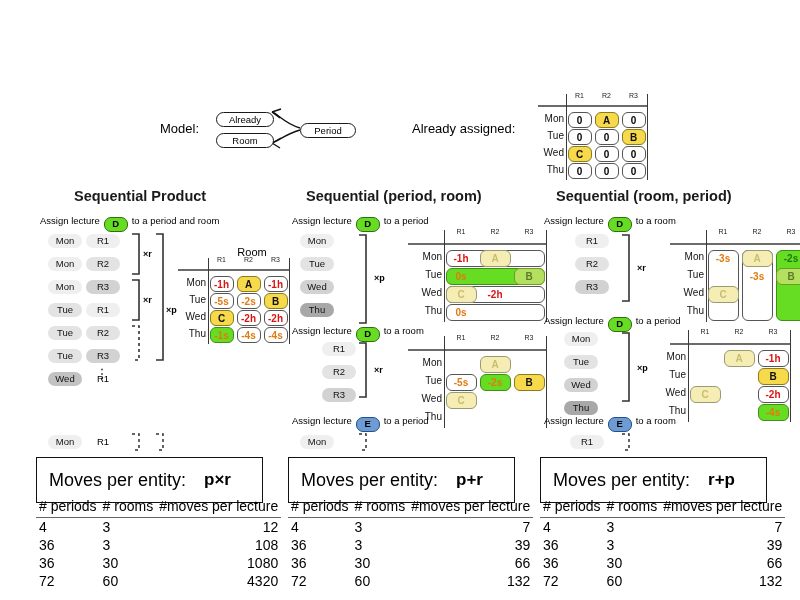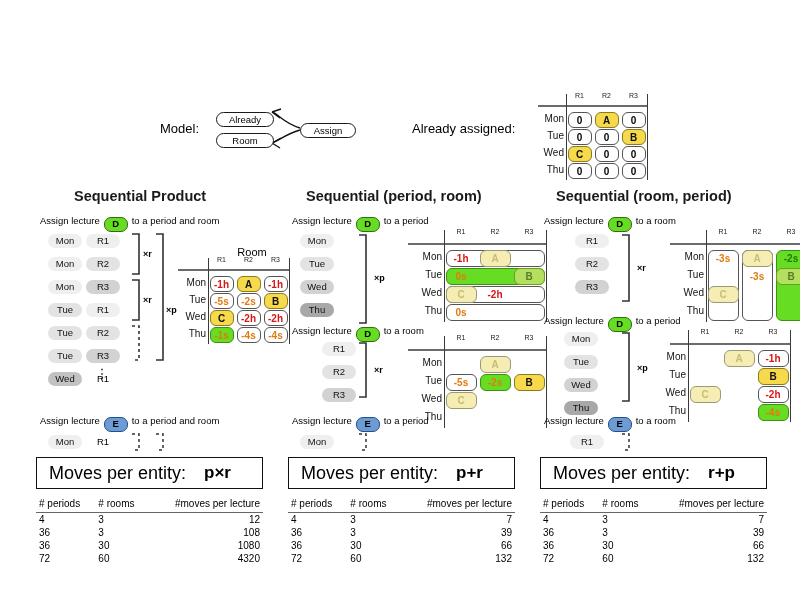--- a/index.html
+++ b/index.html
@@ -80,26 +80,26 @@
   .sh4{background:#c2c2c2;}
   .sh5{background:#a8a8a8;}
   .plainlbl{position:absolute;font-size:9.5px;text-align:center;width:34px;height:14px;line-height:14px;}
 
   .mul{position:absolute;font-size:9px;font-weight:700;}
   .dots{position:absolute;font-size:13px;line-height:4px;letter-spacing:0;text-align:center;}
 
   
   .movesbox{
     position:absolute;border:1.4px solid #111;background:#fff;box-sizing:border-box;
-    height:32px;display:flex;align-items:center;
+    height:46px;display:flex;align-items:center;
   }
   .movesbox .mtxt{font-size:18px;margin-left:12px;}
   .movesbox .mform{font-size:17px;font-weight:700;margin-left:18px;}
 
-  table.stats{position:absolute;border-collapse:collapse;font-size:10px;}
+  table.stats{position:absolute;border-collapse:collapse;font-size:14px;}
   table.stats th{
     font-weight:400;text-align:left;padding:1px 3px 3px 3px;
     border-bottom:1.3px solid #666;white-space:nowrap;
   }
   table.stats td{padding:1px 3px;}
   table.stats td.num{text-align:right;}
   table.stats th.num{text-align:right;}
 </style>
 </head>
 <body>
@@ -109,21 +109,21 @@
 
   <div class="model-label">Model:</div>
   <svg class="model-svg" width="230" height="80">
     <path d="M150 28 C 135 24, 128 14, 122 12" stroke="#111" stroke-width="1.4" fill="none"></path>
     <path d="M150 30 C 136 34, 128 41, 122 43" stroke="#111" stroke-width="1.4" fill="none"></path>
     <path d="M122 12 l 9 -3 M122 12 l 8 6" stroke="#111" stroke-width="1.4" fill="none"></path>
     <path d="M122 43 l 9 -5 M122 43 l 8 5" stroke="#111" stroke-width="1.4" fill="none"></path>
   </svg>
   <div class="node n-period">Already</div>
   <div class="node n-room">Room</div>
-  <div class="node n-lecture">Assign</div>
+  <div class="node n-lecture">Period</div>
 
   <div class="assigned-label">Already assigned:</div>
   <div class="grid" id="grid-assigned" style="left:538px;top:92px;">
       <div class="colhdr" style="left: 28.5px; top: 0px;">R1</div>
       <div class="colhdr" style="left: 55.5px; top: 0px;">R2</div>
       <div class="colhdr" style="left: 82.5px; top: 0px;">R3</div>
       <div class="hline" style="left: 0px; top: 13px; width: 109px;"></div>
       <div class="vline" style="left: 28px; top: 2px; height: 86px;"></div>
       <div class="vline" style="left: 109px; top: 2px; height: 86px;"></div>
       <div class="rowhdr" style="left: 0px; top: 21px;">Mon</div>
@@ -197,23 +197,20 @@
       <div class="cell c-plain t-orange" style="left: 58.5px; top: 37px; width: 24px; height: 16px;">-2s</div>
       <div class="cell c-yellow t-dark" style="left: 85.5px; top: 37px; width: 24px; height: 16px;">B</div>
       <div class="cell c-yellow t-dark" style="left: 31.5px; top: 54px; width: 24px; height: 16px;">C</div>
       <div class="cell c-plain t-red" style="left: 58.5px; top: 54px; width: 24px; height: 16px;">-2h</div>
       <div class="cell c-plain t-red" style="left: 85.5px; top: 54px; width: 24px; height: 16px;">-2h</div>
       <div class="cell c-green t-orange" style="left: 31.5px; top: 71px; width: 24px; height: 16px;">-1s</div>
       <div class="cell c-plain t-orange" style="left: 58.5px; top: 71px; width: 24px; height: 16px;">-4s</div>
       <div class="cell c-plain t-orange" style="left: 85.5px; top: 71px; width: 24px; height: 16px;">-4s</div>
     </div>
 
-  <div class="assign-line" style="left:40px;top:415px;">
-    <span>Assign lecture</span><span class="pill pill-e">E</span><span>to a period and room</span>
-  </div>
   <div class="chip sh1" style="left:48px;top:435px;">Mon</div>
   <div class="plainlbl" style="left:86px;top:435px;">R1</div>
   <svg style="position:absolute;left:124px;top:432px;" width="60" height="22">
     <path d="M8 2 h7 v16 h-7" stroke="#333" stroke-width="1.5" fill="none" stroke-dasharray="3,3"></path>
     <path d="M32 2 h7 v16 h-7" stroke="#333" stroke-width="1.5" fill="none" stroke-dasharray="3,3"></path>
   </svg>
 
   <div class="sec-title" style="left:306px;top:188px;">Sequential (period, room)</div>
 
   <div class="assign-line" style="left:292px;top:215px;">

